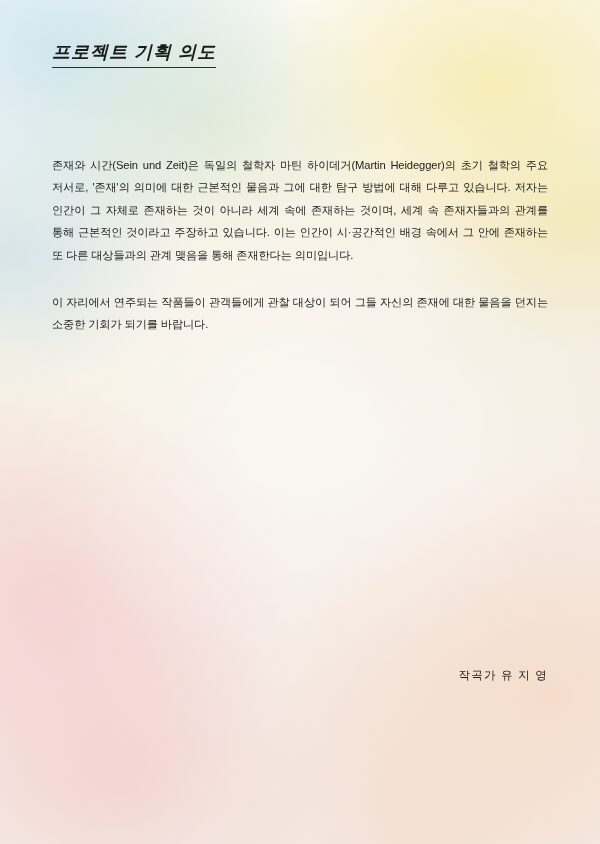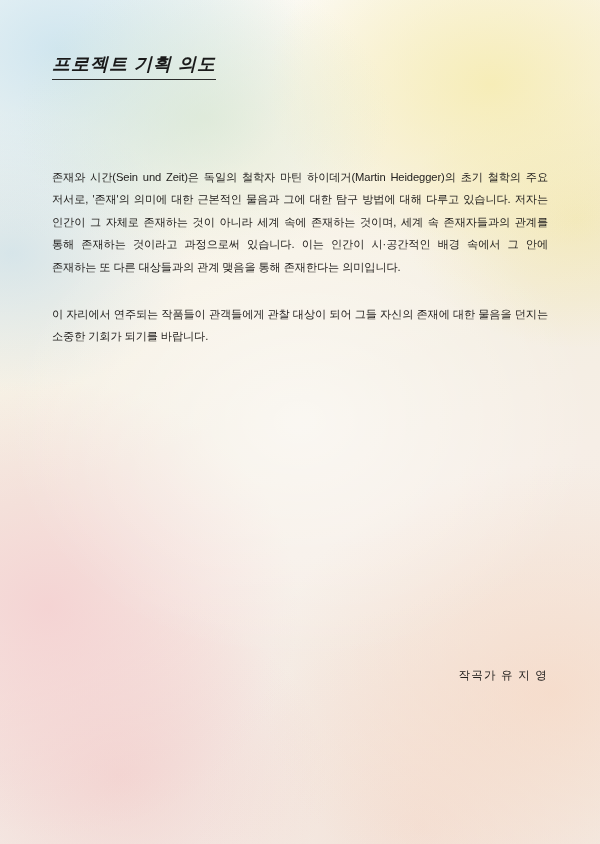--- a/index.html
+++ b/index.html
@@ -65,21 +65,21 @@
       radial-gradient(ellipse 420px 340px at 50% 50%, rgba(255,255,255,0.55) 0%, rgba(255,255,255,0) 70%);
   }
 
   .content {
     position: relative;
     z-index: 2;
     padding: 0 52px;
   }
   .doc-title {
     margin: 0;
-    padding-top: 52px;
+    padding-top: 40px;
     font-size: 18px;
     font-weight: bold;
     font-style: italic;
     letter-spacing: 1px;
     color: #1a1a1a;
     display: inline-block;
   }
   .title-wrap {
     border-bottom: 1.5px solid #2b2b2b;
     display: inline-block;
@@ -125,21 +125,21 @@
   <div class="bg-layer bg-peach"></div>
   <div class="bg-layer bg-center"></div>
 
   <div class="content">
 
     <div class="title-wrap">
       <h1 class="doc-title">프로젝트 기획 의도</h1>
     </div>
 
     <div class="body-block">
-      <p class="para">존재와 시간(Sein und Zeit)은 독일의 철학자 마틴 하이데거(Martin Heidegger)의 초기 철학의 주요 저서로, '존재'의 의미에 대한 근본적인 물음과 그에 대한 탐구 방법에 대해 다루고 있습니다. 저자는 인간이 그 자체로 존재하는 것이 아니라 세계 속에 존재하는 것이며, 세계 속 존재자들과의 관계를 통해 존재하는 것이라고 과정으로써 있습니다. 이는 인간이 시·공간적인 배경 속에서 그 안에 존재하는 또 다른 대상들과의 관계 맺음을 통해 존재한다는 의미입니다.</p>
+      <p class="para">존재와 시간(Sein und Zeit)은 독일의 철학자 마틴 하이데거(Martin Heidegger)의 초기 철학의 주요 저서로, '존재'의 의미에 대한 근본적인 물음과 그에 대한 탐구 방법에 대해 다루고 있습니다. 저자는 인간이 그 자체로 존재하는 것이 아니라 세계 속에 존재하는 것이며, 세계 속 존재자들과의 관계를 통해 근본적인 것이라고 주장하고 있습니다. 이는 인간이 시·공간적인 배경 속에서 그 안에 존재하는 또 다른 대상들과의 관계 맺음을 통해 존재한다는 의미입니다.</p>
       <p class="para">이 자리에서 연주되는 작품들이 관객들에게 관찰 대상이 되어 그들 자신의 존재에 대한 물음을 던지는 소중한 기회가 되기를 바랍니다.</p>
     </div>
 
   </div>
 
   <div class="signature">작곡가  유 지 영</div>
 
 </div>
 
 </body></html>

